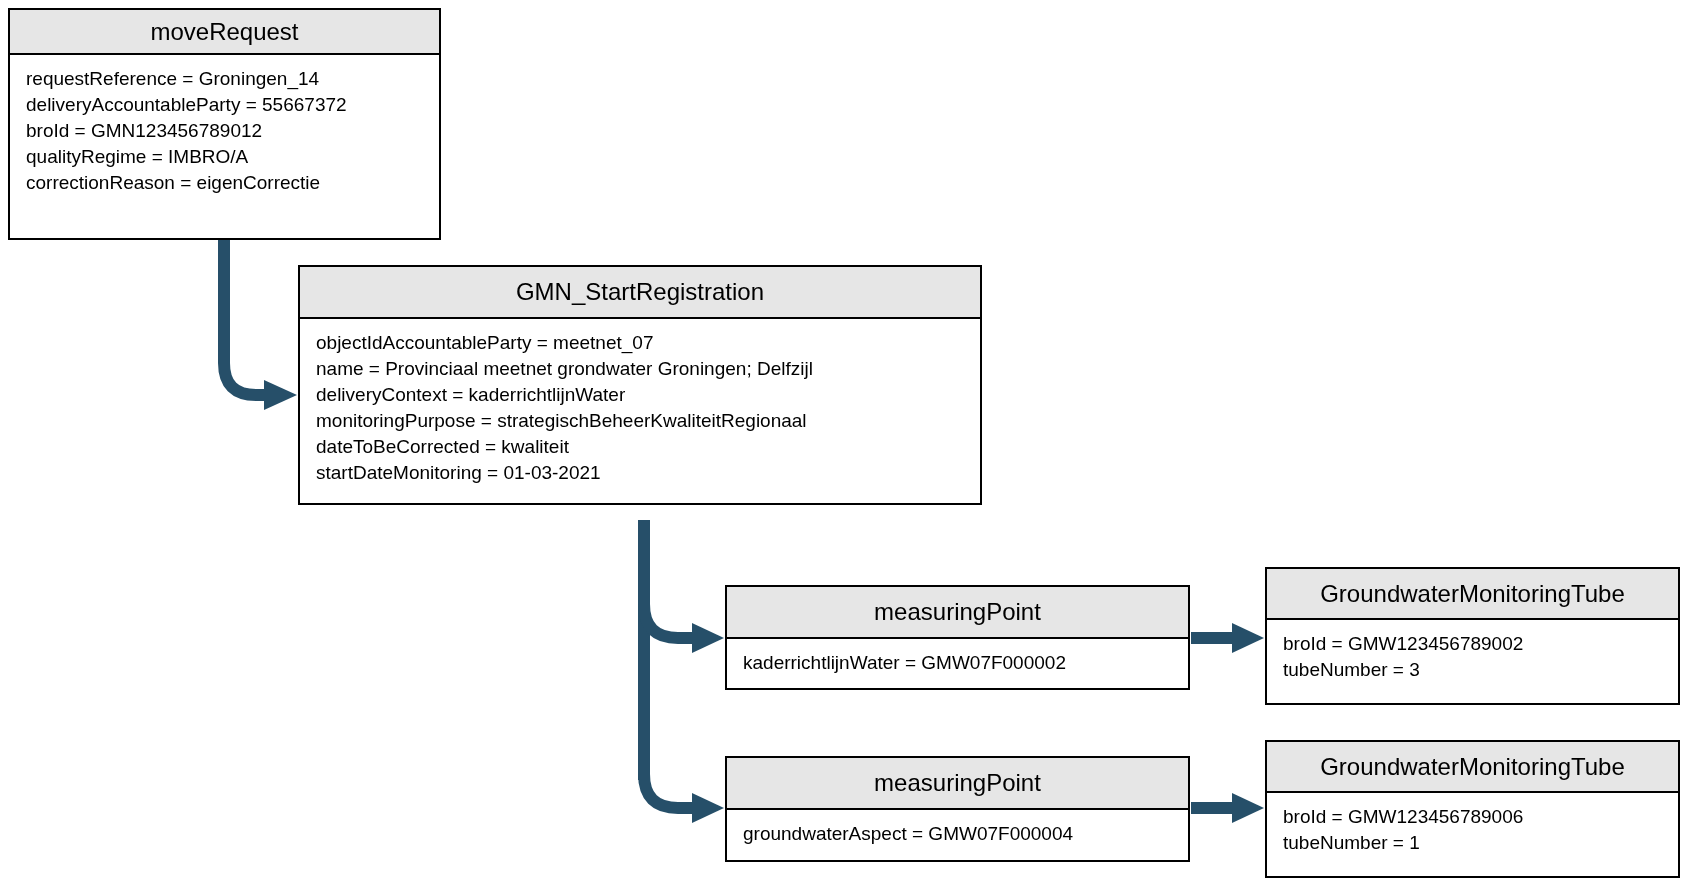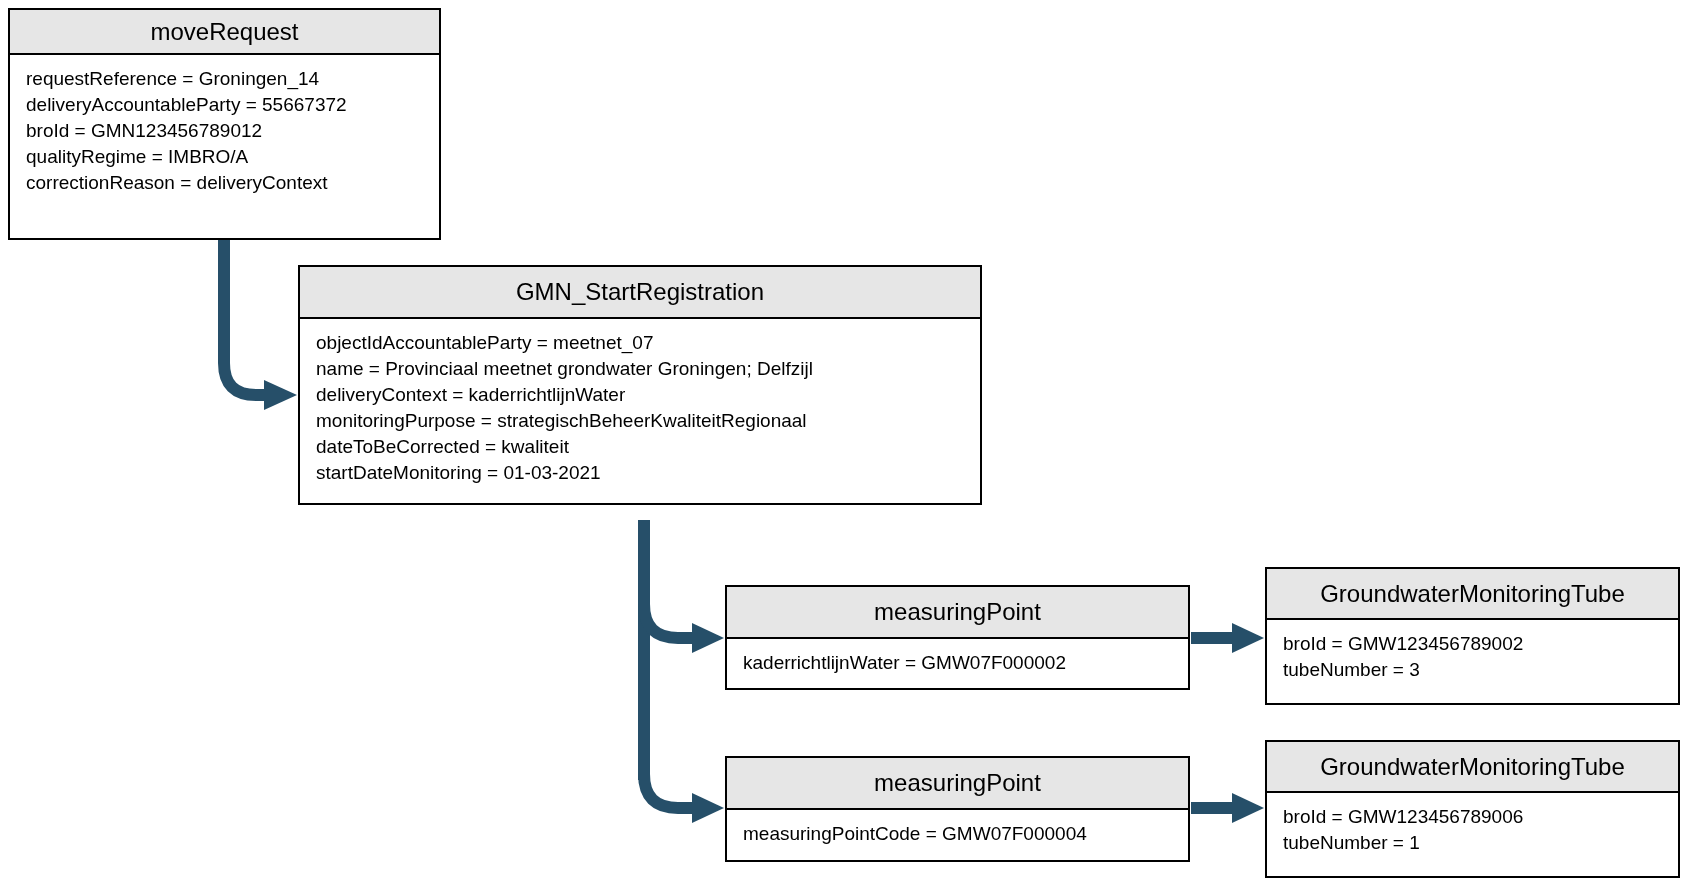--- a/index.html
+++ b/index.html
@@ -98,21 +98,21 @@
 
   <div class="node" style="left:8px; top:8px; width:433px; height:232px;">
     <div class="node-header" style="height:45px;">
       <span>moveRequest</span>
     </div>
     <div class="node-body">
       <div class="attr">requestReference = Groningen_14</div>
       <div class="attr">deliveryAccountableParty = 55667372</div>
       <div class="attr">broId = GMN123456789012</div>
       <div class="attr">qualityRegime = IMBRO/A</div>
-      <div class="attr">correctionReason = deliveryContext</div>
+      <div class="attr">correctionReason = eigenCorrectie</div>
     </div>
   </div>
 
   <div class="node" style="left:298px; top:265px; width:684px; height:240px;">
     <div class="node-header" style="height:52px;">
       <span>GMN_StartRegistration</span>
     </div>
     <div class="node-body">
       <div class="attr">objectIdAccountableParty = meetnet_07</div>
       <div class="attr">name = Provinciaal meetnet grondwater Groningen; Delfzijl</div>
@@ -140,21 +140,21 @@
       <div class="attr">broId = GMW123456789002</div>
       <div class="attr">tubeNumber = 3</div>
     </div>
   </div>
 
   <div class="node" style="left:725px; top:756px; width:465px; height:106px;">
     <div class="node-header" style="height:52px;">
       <span>measuringPoint</span>
     </div>
     <div class="node-body">
-      <div class="attr">measuringPointCode = GMW07F000004</div>
+      <div class="attr">groundwaterAspect = GMW07F000004</div>
     </div>
   </div>
 
   <div class="node" style="left:1265px; top:740px; width:415px; height:138px;">
     <div class="node-header" style="height:51px;">
       <span>GroundwaterMonitoringTube</span>
     </div>
     <div class="node-body">
       <div class="attr">broId = GMW123456789006</div>
       <div class="attr">tubeNumber = 1</div>

